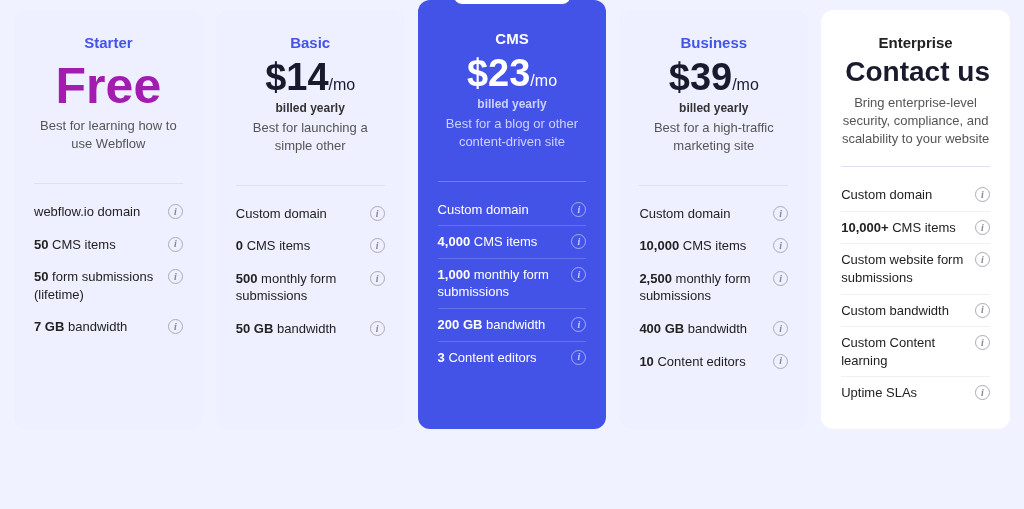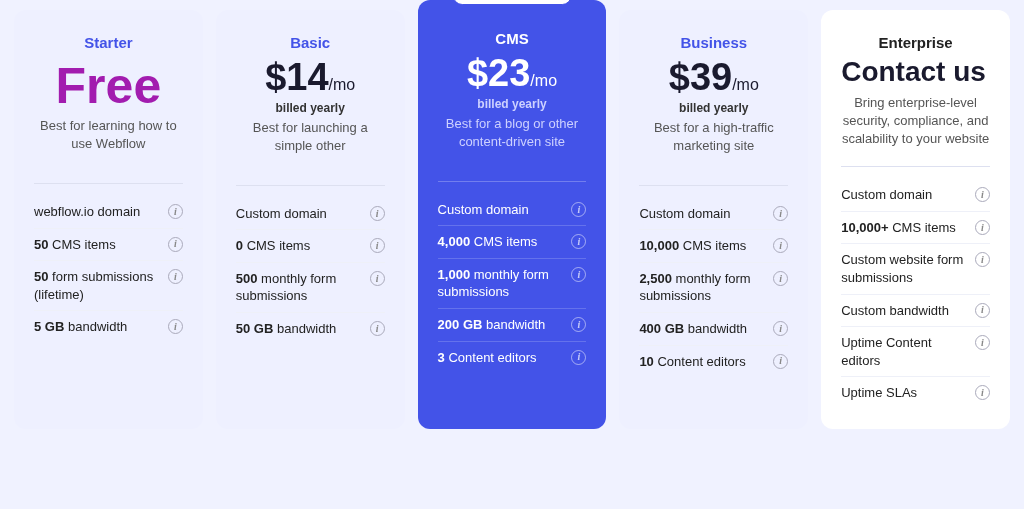--- a/index.html
+++ b/index.html
@@ -204,21 +204,21 @@
       </li>
       <li class="feature-item">
         <span class="feature-text"><strong>50</strong> CMS items</span>
         <span class="info-icon">i</span>
       </li>
       <li class="feature-item">
         <span class="feature-text"><strong>50</strong> form submissions (lifetime)</span>
         <span class="info-icon">i</span>
       </li>
       <li class="feature-item">
-        <span class="feature-text"><strong>5 GB</strong> bandwidth</span>
+        <span class="feature-text"><strong>7 GB</strong> bandwidth</span>
         <span class="info-icon">i</span>
       </li>
     </ul>
   </div>
 
   <div class="plan-card basic">
     <div class="plan-name">Basic</div>
     <div class="price-row">
       <span class="plan-price"><span class="price-num">$14</span><span class="price-mo">/mo</span></span>
     </div>
@@ -305,42 +305,42 @@
       </li>
       <li class="feature-item">
         <span class="feature-text"><strong>10</strong> Content editors</span>
         <span class="info-icon">i</span>
       </li>
     </ul>
   </div>
 
   <div class="plan-card enterprise">
     <div class="plan-name">Enterprise</div>
-    <div class="plan-price" style="font-size:28px; font-weight:800; text-align:left; margin-bottom:6px;">Contact us</div>
+    <div class="plan-price" style="font-size:28px; font-weight:800; text-align:right; margin-bottom:6px;">Contact us</div>
     <div class="plan-description">Bring enterprise-level security, compliance, and scalability to your website</div>
     <hr class="divider">
     <ul class="feature-list">
       <li class="feature-item">
         <span class="feature-text">Custom domain</span>
         <span class="info-icon">i</span>
       </li>
       <li class="feature-item">
         <span class="feature-text"><strong>10,000+</strong> CMS items</span>
         <span class="info-icon">i</span>
       </li>
       <li class="feature-item">
         <span class="feature-text">Custom website form submissions</span>
         <span class="info-icon">i</span>
       </li>
       <li class="feature-item">
         <span class="feature-text">Custom bandwidth</span>
         <span class="info-icon">i</span>
       </li>
       <li class="feature-item">
-        <span class="feature-text">Uptime Content editors</span>
+        <span class="feature-text">Custom Content learning</span>
         <span class="info-icon">i</span>
       </li>
       <li class="feature-item">
         <span class="feature-text">Uptime SLAs</span>
         <span class="info-icon">i</span>
       </li>
     </ul>
   </div>
 
 </div>

